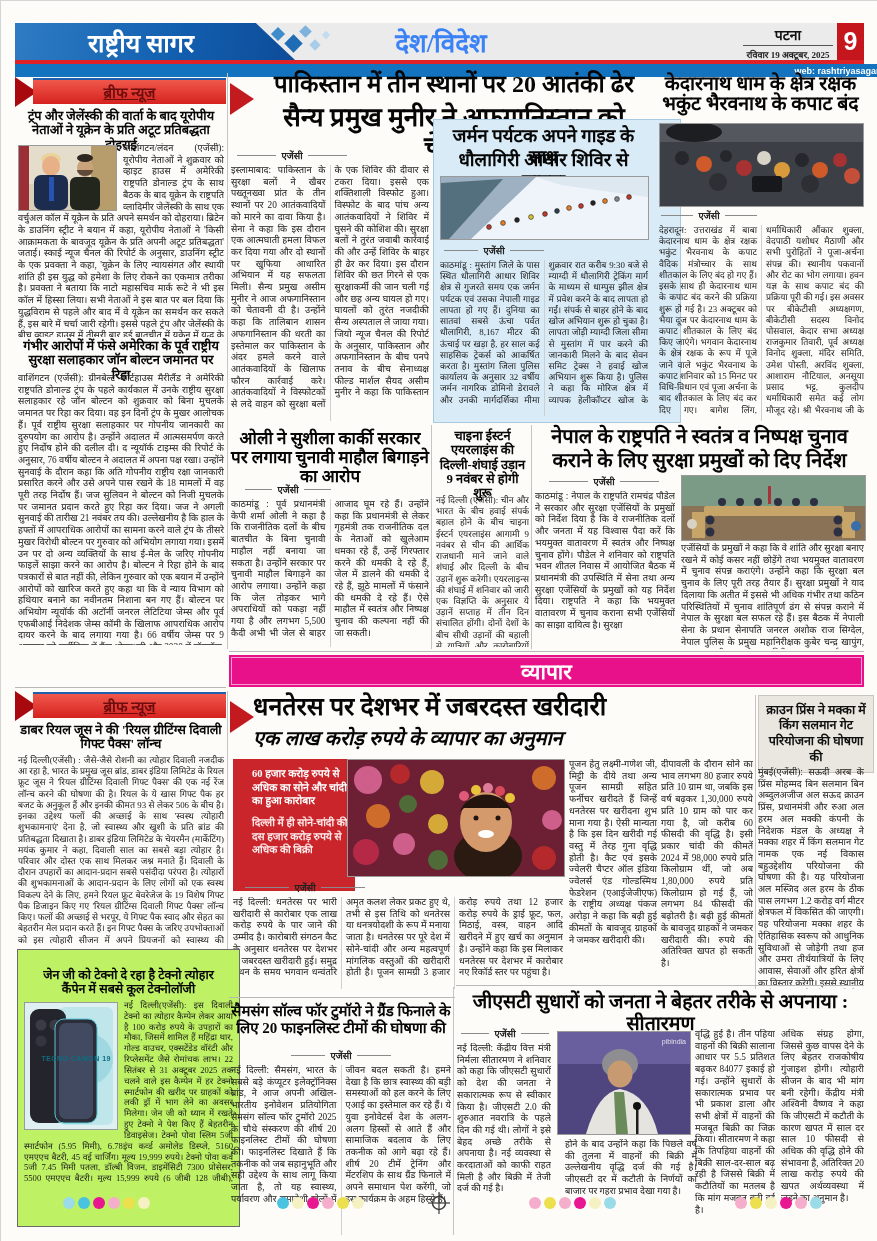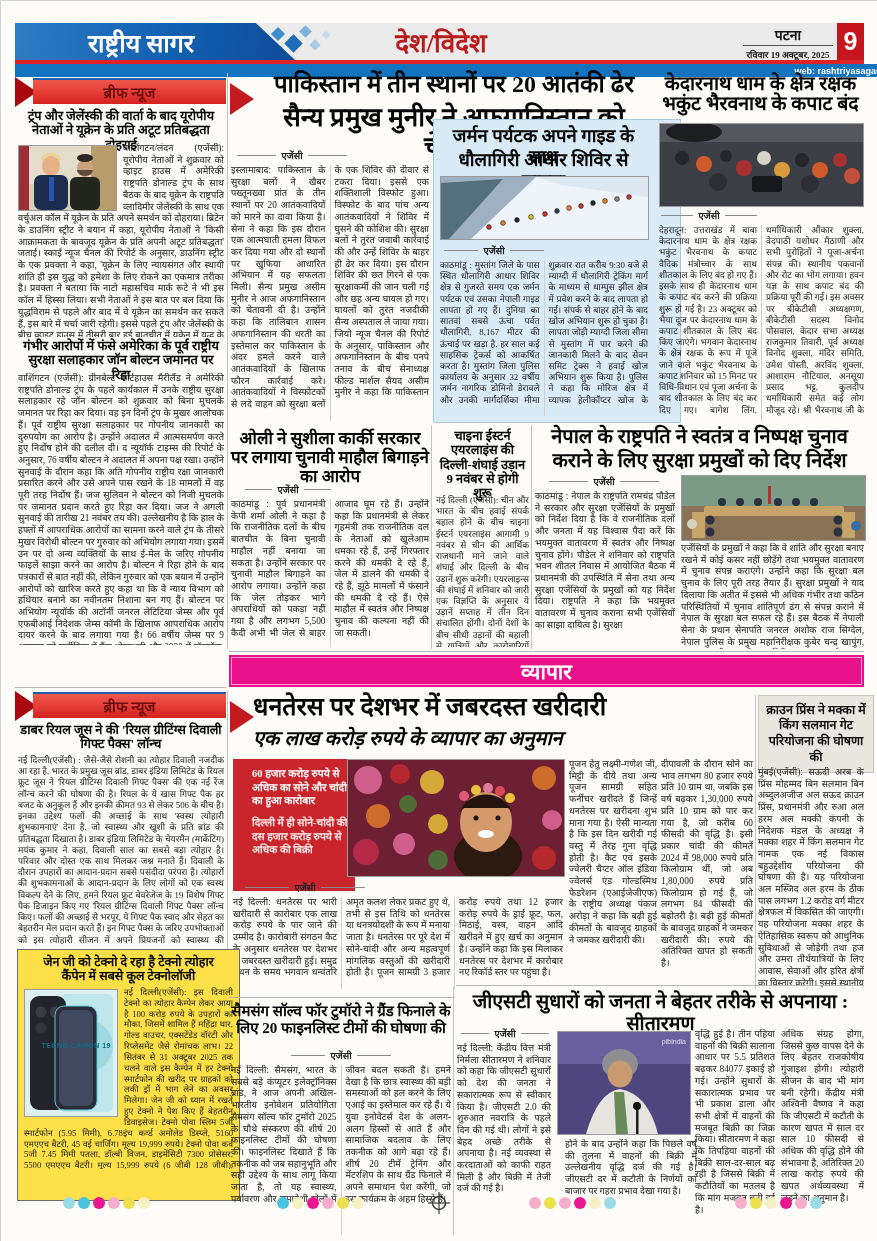--- a/index.html
+++ b/index.html
@@ -11,29 +11,29 @@
   .c2{column-count:2;column-gap:9px;column-rule:1px solid #cfcfcf;}
   .c3{column-count:3;column-gap:9px;column-rule:1px solid #cfcfcf;}
   .byline{position:absolute;display:flex;align-items:center;font:700 9.5px "Liberation Sans",sans-serif;color:#222;}
   .byline::before,.byline::after{content:"";flex:1;height:1px;background:#8a8a8a;}
   .byline span{padding:0 5px;}
   .vr{position:absolute;width:1px;background:#c4c4c4;}
   .hr{position:absolute;height:1px;background:#b8b8b8;}
   .ph{position:absolute;overflow:hidden;border:1px solid #9a9a9a;background:#888;}
   .flag{position:absolute;background:#c21a1f;clip-path:polygon(0 0,100% 50%,0 100%);}
   .ribbon{position:absolute;background:linear-gradient(180deg,#f0584c,#d6221f);display:flex;align-items:center;justify-content:center;
-          font:700 15px "Liberation Serif",serif;color:#6e0d0e;box-shadow:0 -2px 0 #1f5fae;}
+          font:700 15px "Liberation Serif",serif;color:#6e0d0e;box-shadow:0 -2px 0 #1f5fae;text-decoration:underline;}
   .masthead-bar{position:absolute;left:14px;top:22px;width:849px;height:37px;background:#ebebeb;}
   .masthead-blue{position:absolute;left:14px;top:22px;width:252px;height:37px;
     background:linear-gradient(100deg,#2f7cc4 0%,#1260b0 55%,#0d4c99 100%);
     clip-path:polygon(0 0,86% 0,100% 100%,0 100%);
     display:flex;align-items:center;justify-content:center;color:#fff;font:700 25px "Liberation Serif",serif;padding-right:28px;}
   .dia{position:absolute;background:#2f7cc4;transform:rotate(45deg);}
   .section-title{position:absolute;left:300px;top:22px;width:280px;height:37px;display:flex;align-items:center;justify-content:center;
-    font:700 26px "Liberation Serif",serif;color:#b91c1c;}
+    font:700 26px "Liberation Serif",serif;color:#3b82f6;}
   .edition{position:absolute;left:742px;top:24px;width:90px;height:34px;text-align:center;font-family:"Liberation Serif",serif;}
   .ed-city{font:700 14px "Liberation Serif",serif;color:#111;border-bottom:1px solid #555;padding-bottom:1px;}
   .ed-date{font:700 9px "Liberation Serif",serif;color:#222;padding-top:2px;}
   .pageno{position:absolute;left:836px;top:22px;width:27px;height:37px;background:#c4161c;color:#fff;
     display:flex;align-items:center;justify-content:center;font:700 25px "Liberation Sans",sans-serif;}
   .redline{position:absolute;left:14px;top:59px;width:849px;height:4px;background:#e02128;}
   .webstrip{position:absolute;left:14px;top:63px;width:849px;height:13px;background:#1373be;color:#fff;
     font:700 9px "Liberation Sans",sans-serif;display:flex;align-items:center;justify-content:flex-end;padding-right:8px;padding-left:36px;}
   .redbox{position:absolute;background:#c9252b;color:#fff;font:700 10.5px "Liberation Serif",serif;padding:8px 7px;line-height:1.3;}
   .redbox p{margin:0 0 8px 12px;}
@@ -43,21 +43,21 @@
     display:flex;align-items:center;justify-content:center;font:700 21px "Liberation Serif",serif;
     box-shadow:inset 0 0 0 2px #e9118a, inset 0 0 0 3px rgba(255,255,255,.6);}
   .bluebox{position:absolute;left:432px;top:118px;width:221px;height:302px;background:#d9ebf7;border:1px solid #a9c9e1;padding-left:25px;}
   .float-ph{float:left;margin:2px 6px 2px 0;border:1px solid #9a9a9a;overflow:hidden;}
   .phone-label{position:absolute;right:6px;top:52px;font:700 7px "Liberation Sans",sans-serif;color:#0e6e80;letter-spacing:.5px;}
   .watermark{position:absolute;right:4px;top:6px;font:400 7px "Liberation Sans",sans-serif;color:rgba(255,255,255,.8);}
   .dg{position:absolute;display:flex;gap:3px;}
   .dg i{width:12px;height:12px;border-radius:50%;display:block;}
   .c-cy{background:#9adbe8}.c-cy2{background:#49c3e0}.c-mg{background:#e81690}.c-pk{background:#f4aecb}
   .c-yl{background:#ece04e}.c-cr{background:#f6f1c2}
-  .creambox{position:absolute;left:16px;top:948px;width:209px;height:240px;background:#fde047;border:1px solid #6a6a6a;padding:5px 6px;}
+  .creambox{position:absolute;left:16px;top:948px;width:209px;height:240px;background:#bef264;border:1px solid #6a6a6a;padding:18px 6px;}
 </style>
 </head>
 <body>
 
 <div class="page">
 
   <div class="masthead-bar"></div>
   <div class="masthead-blue">
     <span>राष्ट्रीय सागर</span>
   </div>

